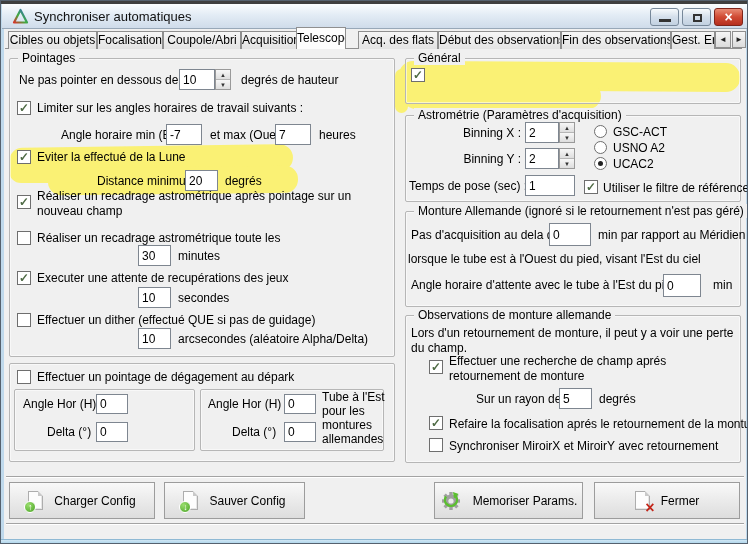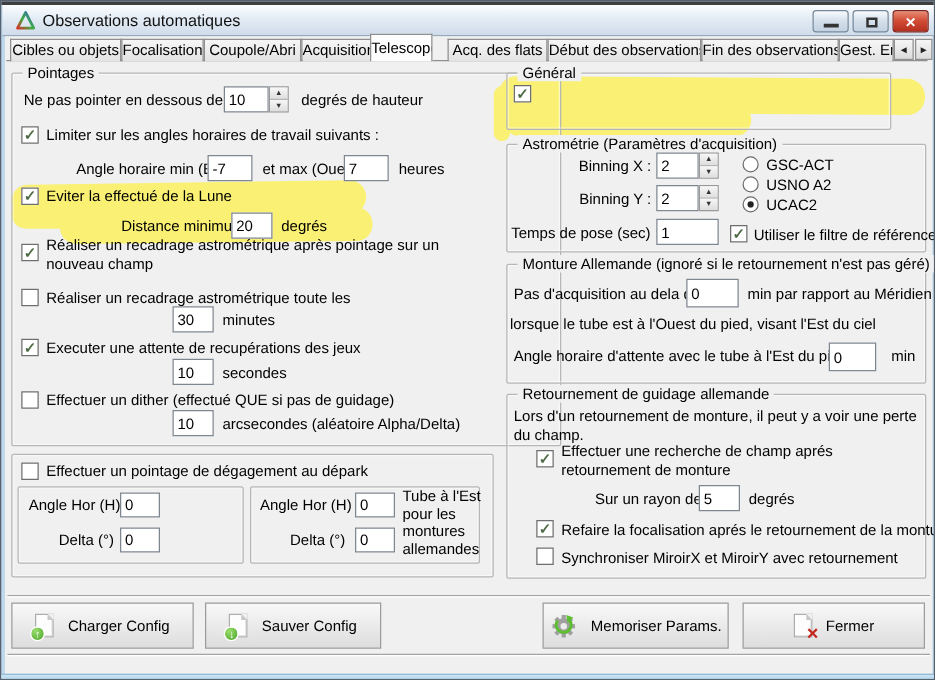--- a/index.html
+++ b/index.html
@@ -79,21 +79,21 @@
     <svg style="position:absolute;left:10px;top:4px" width="17" height="17" viewBox="0 0 17 17">
       <defs>
           <linearGradient id="rb" x1="0" y1="1" x2="1" y2="0">
         <stop offset="0" stop-color="#d8342a"></stop>
             <stop offset="0.45" stop-color="#3fae3f"></stop>
             <stop offset="1" stop-color="#3463c8"></stop>
       </linearGradient>
         </defs>
       <polygon points="8.5,2 15,14.5 2,14.5" fill="none" stroke="url(#rb)" stroke-width="2.2" stroke-linejoin="round"></polygon>
     </svg>
-    <span class="title-text">Observations automatiques</span>
+    <span class="title-text">Synchroniser automatiques</span>
     <div class="cap-btn" id="btn-min" style="left:648px;width:29px">
         <span class="bar"></span>
       </div>
     <div class="cap-btn" id="btn-rest" style="left:680px;width:29px">
         <span class="box"></span>
       </div>
     <div class="cap-btn" id="btn-close" style="left:712px;width:29px"><span>×</span></div>
   </div>
 
   <div id="content">
@@ -113,21 +113,21 @@
       <div class="tab-scroll" style="left:728px;width:14px"><span>►</span></div>
     </div>
 
     <div class="hl" style="left:5px;top:117px;width:284px;height:27px;border-radius:14px;transform:rotate(-0.8deg)"></div>
     <div class="hl" style="left:44px;top:138px;width:250px;height:27px;border-radius:13px;transform:rotate(-0.6deg)"></div>
     <div class="hl" style="left:5px;top:130px;width:70px;height:24px;border-radius:12px"></div>
     <div class="hl" style="left:395px;top:33px;width:341px;height:29px;border-radius:14px;transform:rotate(0.4deg)"></div>
     <div class="hl" style="left:399px;top:54px;width:198px;height:26px;border-radius:13px"></div>
     <div class="hl" style="left:391px;top:40px;width:13px;height:44px;border-radius:7px"></div>
 
-    <div class="grp" style="left:5px;top:29px;width:440px;height:299px">
+    <div class="grp" style="left:5px;top:29px;width:386px;height:299px">
       <span class="grptitle">Pointages</span>
     </div>
 
     <span class="lbl" style="left:15px;top:44px">Ne pas pointer en dessous de</span>
     <input class="inp" style="left: 175px; top: 40px; width: 36px; height: 21px;" value="10">
     <div class="spin" style="left:211px;top:40px">
       <div>
           <span>▲</span>
         </div>
       <div>
@@ -180,21 +180,21 @@
     <span class="lbl" style="left:43px;top:396px">Delta (°)</span>
     <input class="inp" style="left: 92px; top: 393px; width: 32px; height: 20px;" value="0">
 
     <div class="grp" style="left:196px;top:360px;width:184px;height:62px"></div>
     <span class="lbl" style="left:204px;top:368px">Angle Hor (H)</span>
     <input class="inp" style="left: 280px; top: 365px; width: 32px; height: 20px;" value="0">
     <span class="lbl" style="left:228px;top:396px">Delta (°)</span>
     <input class="inp" style="left: 280px; top: 393px; width: 32px; height: 20px;" value="0">
     <span class="lbl wrap" style="left:318px;top:361px;width:64px;line-height:14px">Tube à l'Est pour les montures allemandes</span>
 
-    <div class="grp" style="left:401px;top:29px;width:308px;height:46px">
+    <div class="grp" style="left:401px;top:29px;width:336px;height:46px">
       <span class="grptitle">Général</span>
     </div>
     <span class="cb" style="left:407px;top:39px"><span>✓</span></span>
 
     <div class="grp" style="left:401px;top:86px;width:336px;height:87px">
       <span class="grptitle">Astrométrie (Paramètres d'acquisition)</span>
     </div>
     <span class="lbl" style="left:437px;top:97px;width:80px;text-align:right">Binning X :</span>
     <input class="inp" style="left: 521px; top: 93px; width: 34px; height: 21px;" value="2">
     <div class="spin" style="left:555px;top:93px">
@@ -233,21 +233,21 @@
     </div>
     <span class="lbl" style="left:407px;top:199px">Pas d'acquisition au dela de</span>
     <input class="inp" style="left: 545px; top: 194px; width: 42px; height: 23px;" value="0">
     <span class="lbl" style="left:594px;top:199px">min par rapport au Méridien</span>
     <span class="lbl" style="left:404px;top:223px">lorsque le tube est à l'Ouest du pied, visant l'Est du ciel</span>
     <span class="lbl" style="left:407px;top:249px">Angle horaire d'attente avec le tube à l'Est du pied</span>
     <input class="inp" style="left: 659px; top: 245px; width: 38px; height: 23px;" value="0">
     <span class="lbl" style="left:709px;top:249px">min</span>
 
     <div class="grp" style="left:401px;top:286px;width:336px;height:148px">
-      <span class="grptitle">Retournement de guidage allemande</span>
+      <span class="grptitle">Observations de monture allemande</span>
     </div>
     <span class="lbl wrap" style="left:407px;top:297px;width:328px">Lors d'un retournement de monture, il peut y a voir une perte du champ.</span>
     <span class="cb" style="left:425px;top:331px"><span>✓</span></span>
     <span class="lbl wrap" style="left:445px;top:325px;width:290px">Effectuer une recherche de champ aprés retournement de monture</span>
     <span class="lbl" style="left:472px;top:363px">Sur un rayon de</span>
     <input class="inp" style="left: 555px; top: 359px; width: 33px; height: 21px;" value="5">
     <span class="lbl" style="left:595px;top:363px">degrés</span>
     <span class="cb" style="left:425px;top:387px"><span>✓</span></span>
     <span class="lbl" style="left:445px;top:388px">Refaire la focalisation aprés le retournement de la monture</span>
     <span class="cb" style="left:425px;top:409px"></span>

